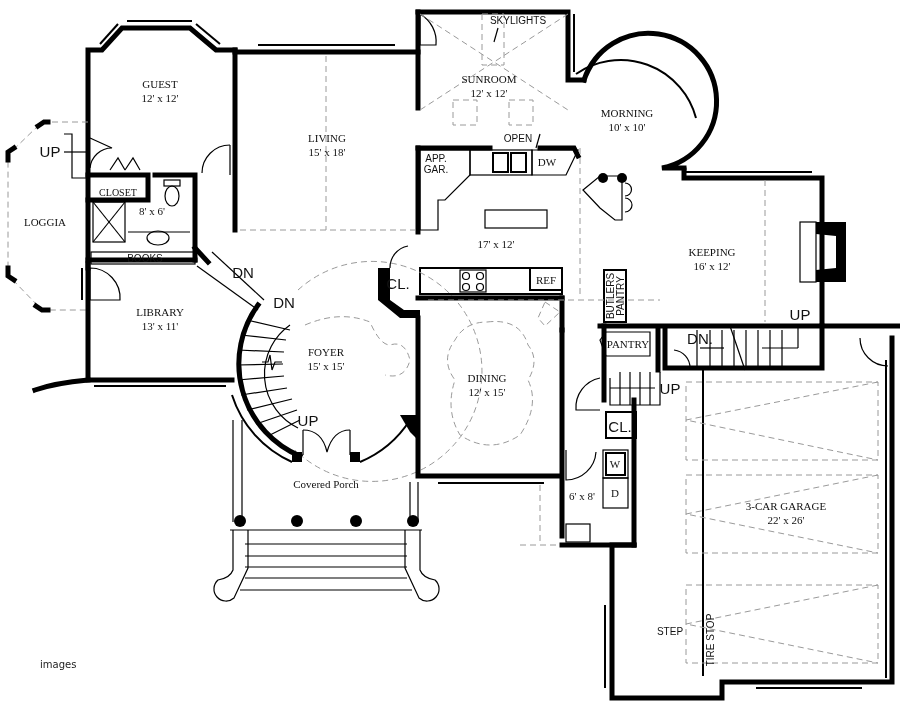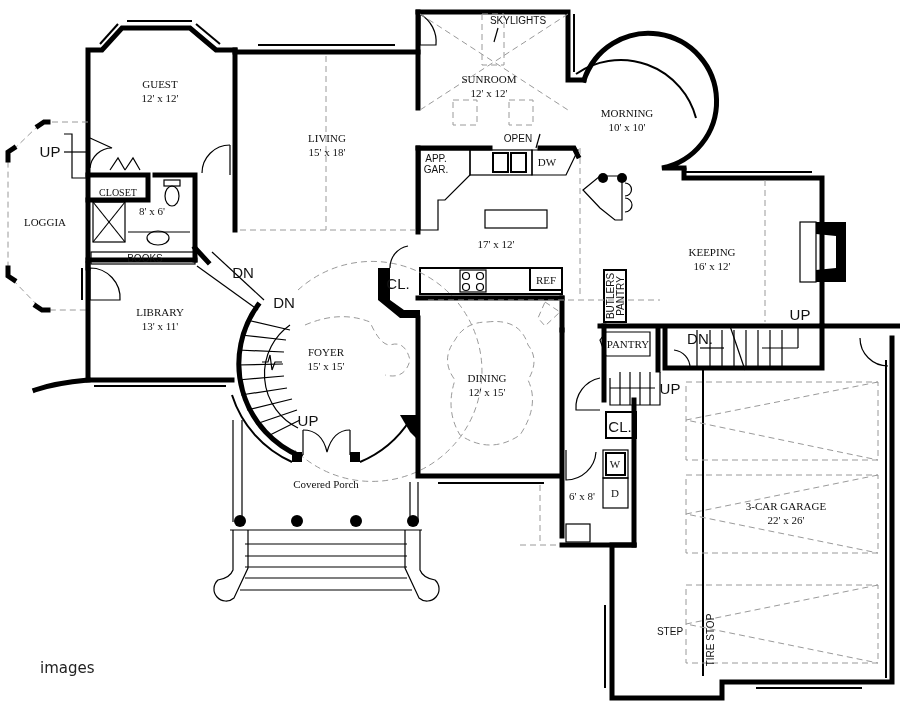--- a/index.html
+++ b/index.html
@@ -7,21 +7,21 @@
     #plan { position: absolute; left: 0; top: 0; width: 900px; height: 711px; }
     .wall { stroke: #000; stroke-width: 5; fill: none; stroke-linecap: square; }
     .wall-thin { stroke: #000; stroke-width: 2; fill: none; }
     .line { stroke: #000; stroke-width: 1.2; fill: none; }
     .dash { stroke: #9a9a9a; stroke-width: 1; fill: none; stroke-dasharray: 6 4; }
     .solid-fill { fill: #000; }
     .serif { font-family: "Liberation Serif", "DejaVu Serif", serif; fill: #111; font-size: 11px; text-anchor: middle; }
     .sans { font-family: "Liberation Sans", "DejaVu Sans", sans-serif; fill: #111; text-anchor: middle; }
     .lbl-big { font-size: 15px; }
     .lbl-small { font-size: 10px; }
-    .watermark { position: absolute; left: 40px; top: 659px; font-family: "DejaVu Sans", sans-serif; font-size: 15px; color: #222; }
+    .watermark { position: absolute; left: 40px; top: 659px; font-family: "DejaVu Sans", sans-serif; font-size: 10px; color: #222; }
   </style>
 </head>
 <body>
 
 <svg id="plan" viewBox="0 0 900 711" xmlns="http://www.w3.org/2000/svg">
 
   <g>
     <polyline class="wall" points="88,268 88,50 102,50 122,28 190,28 216,50 235,50"></polyline>
     <line class="wall-thin" x1="100" y1="44" x2="118" y2="24"></line>
     <line class="wall-thin" x1="127" y1="21" x2="192" y2="21"></line>

